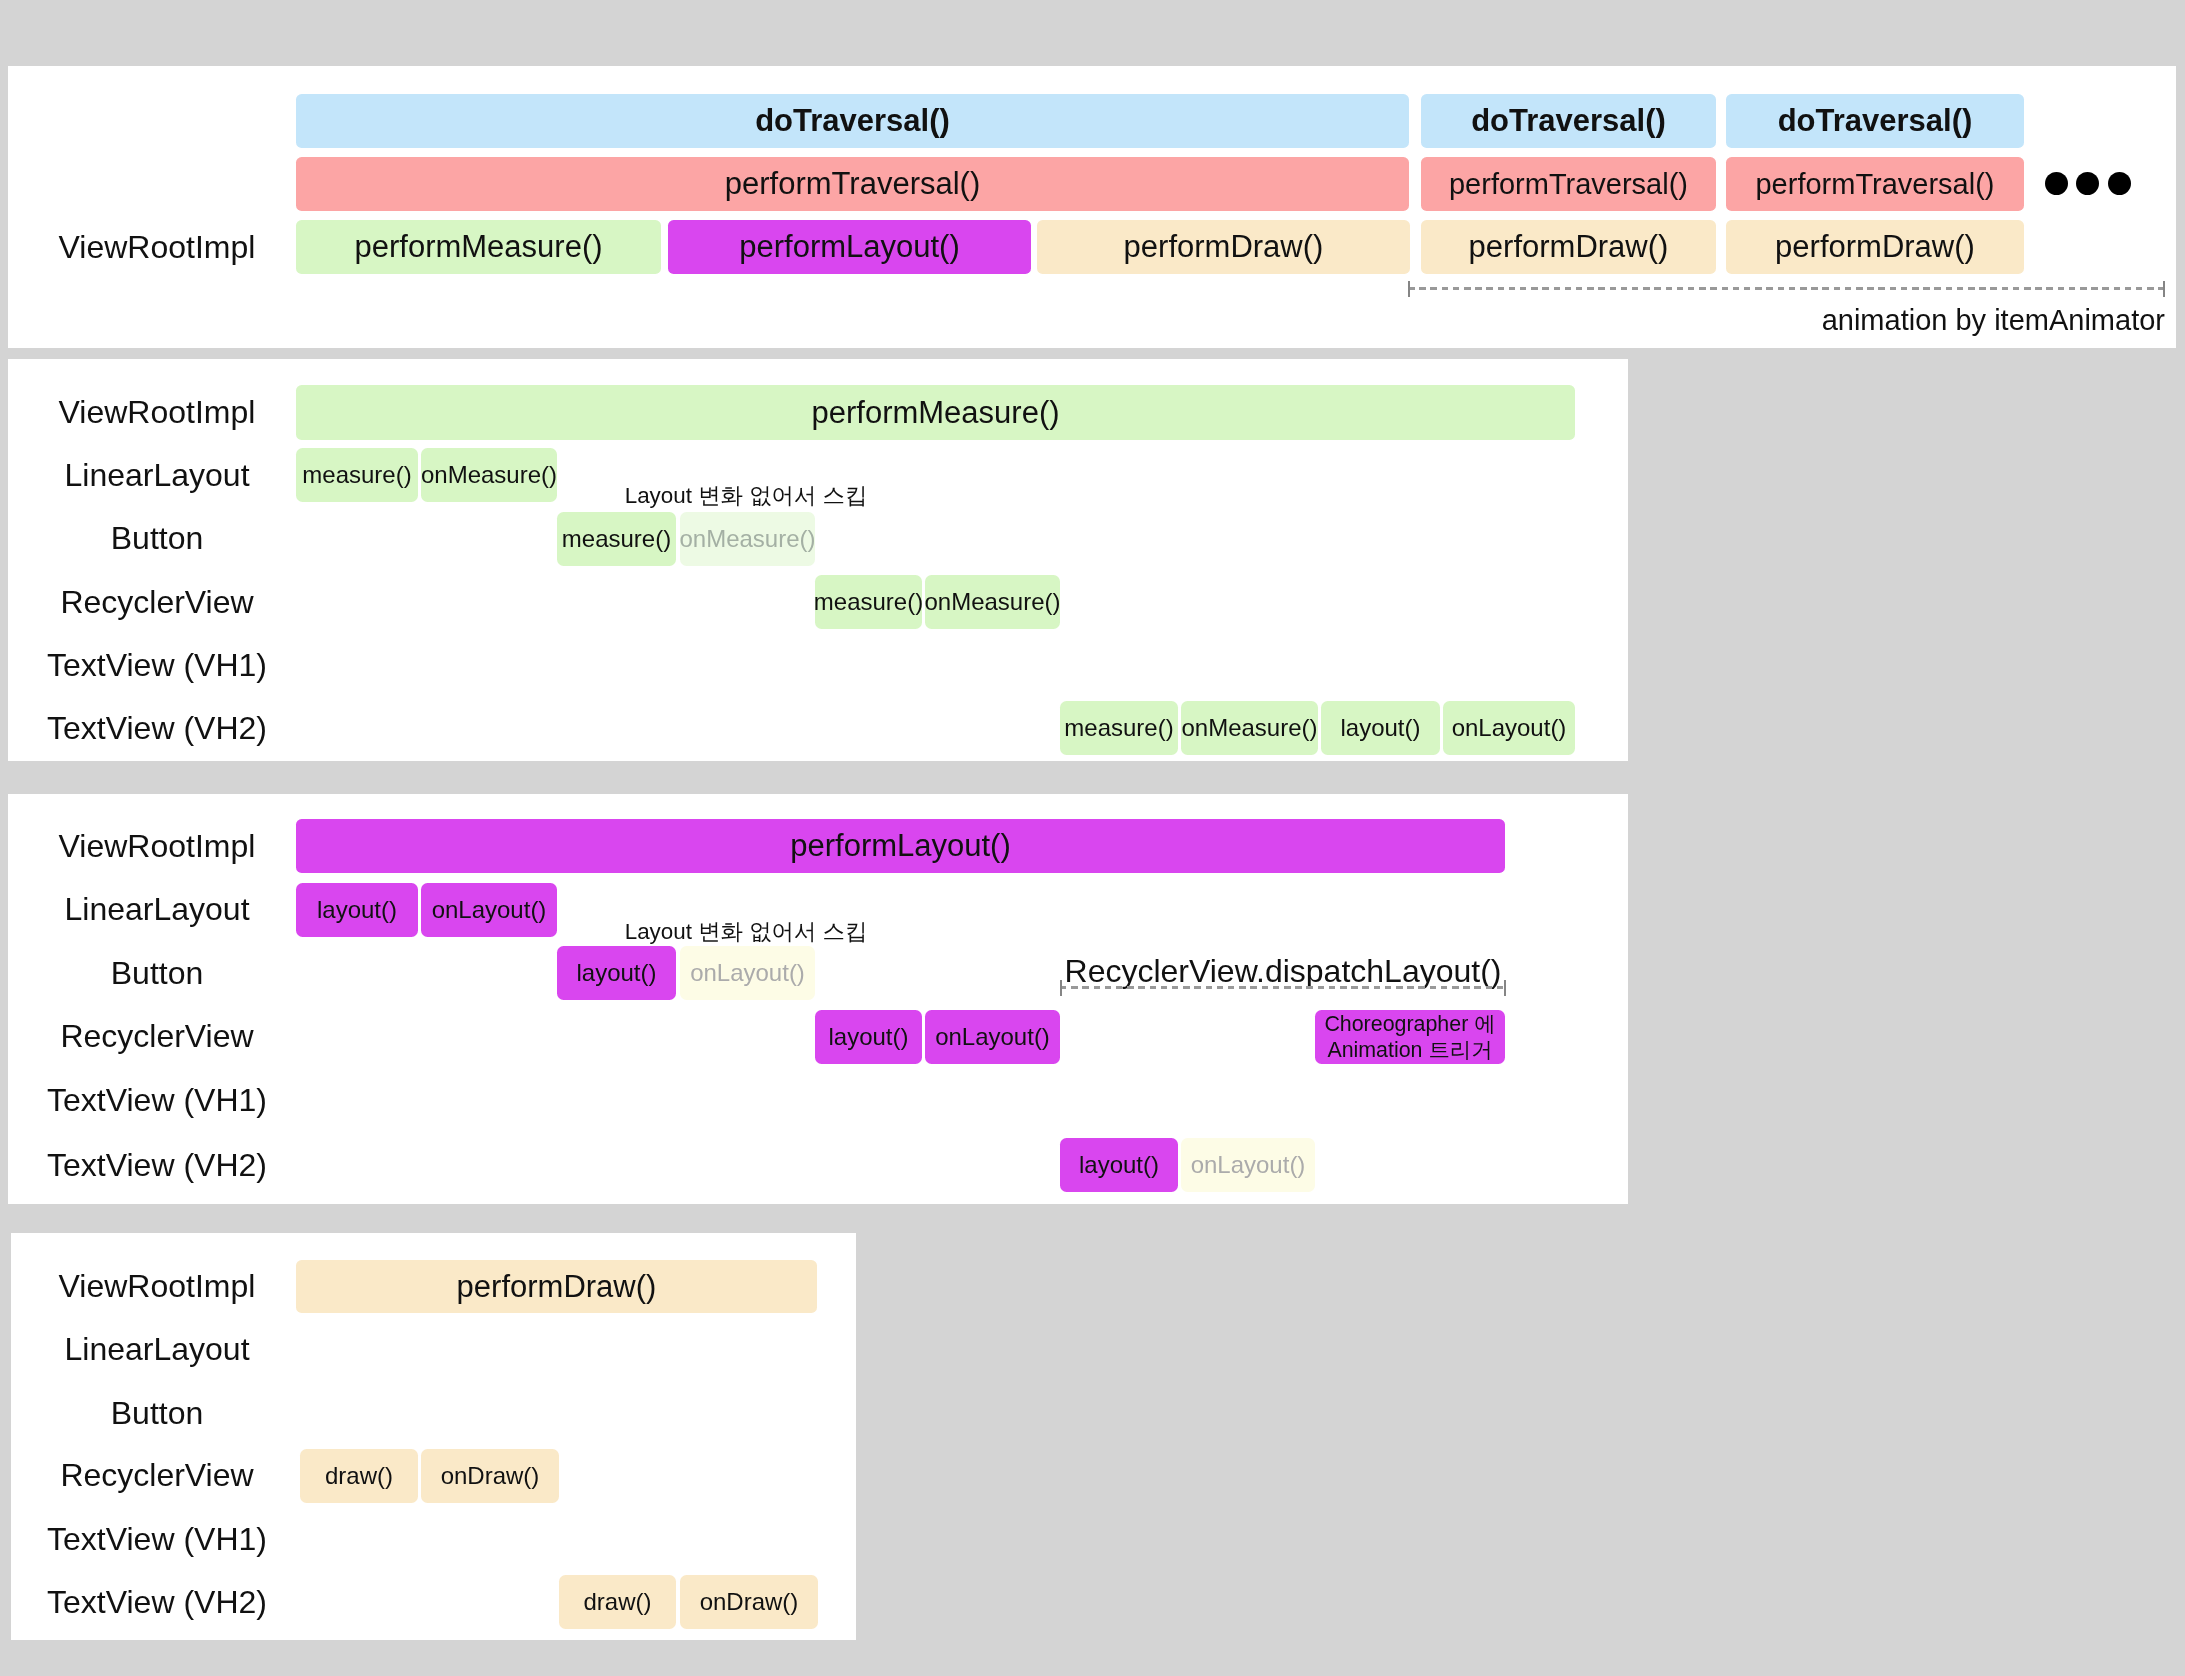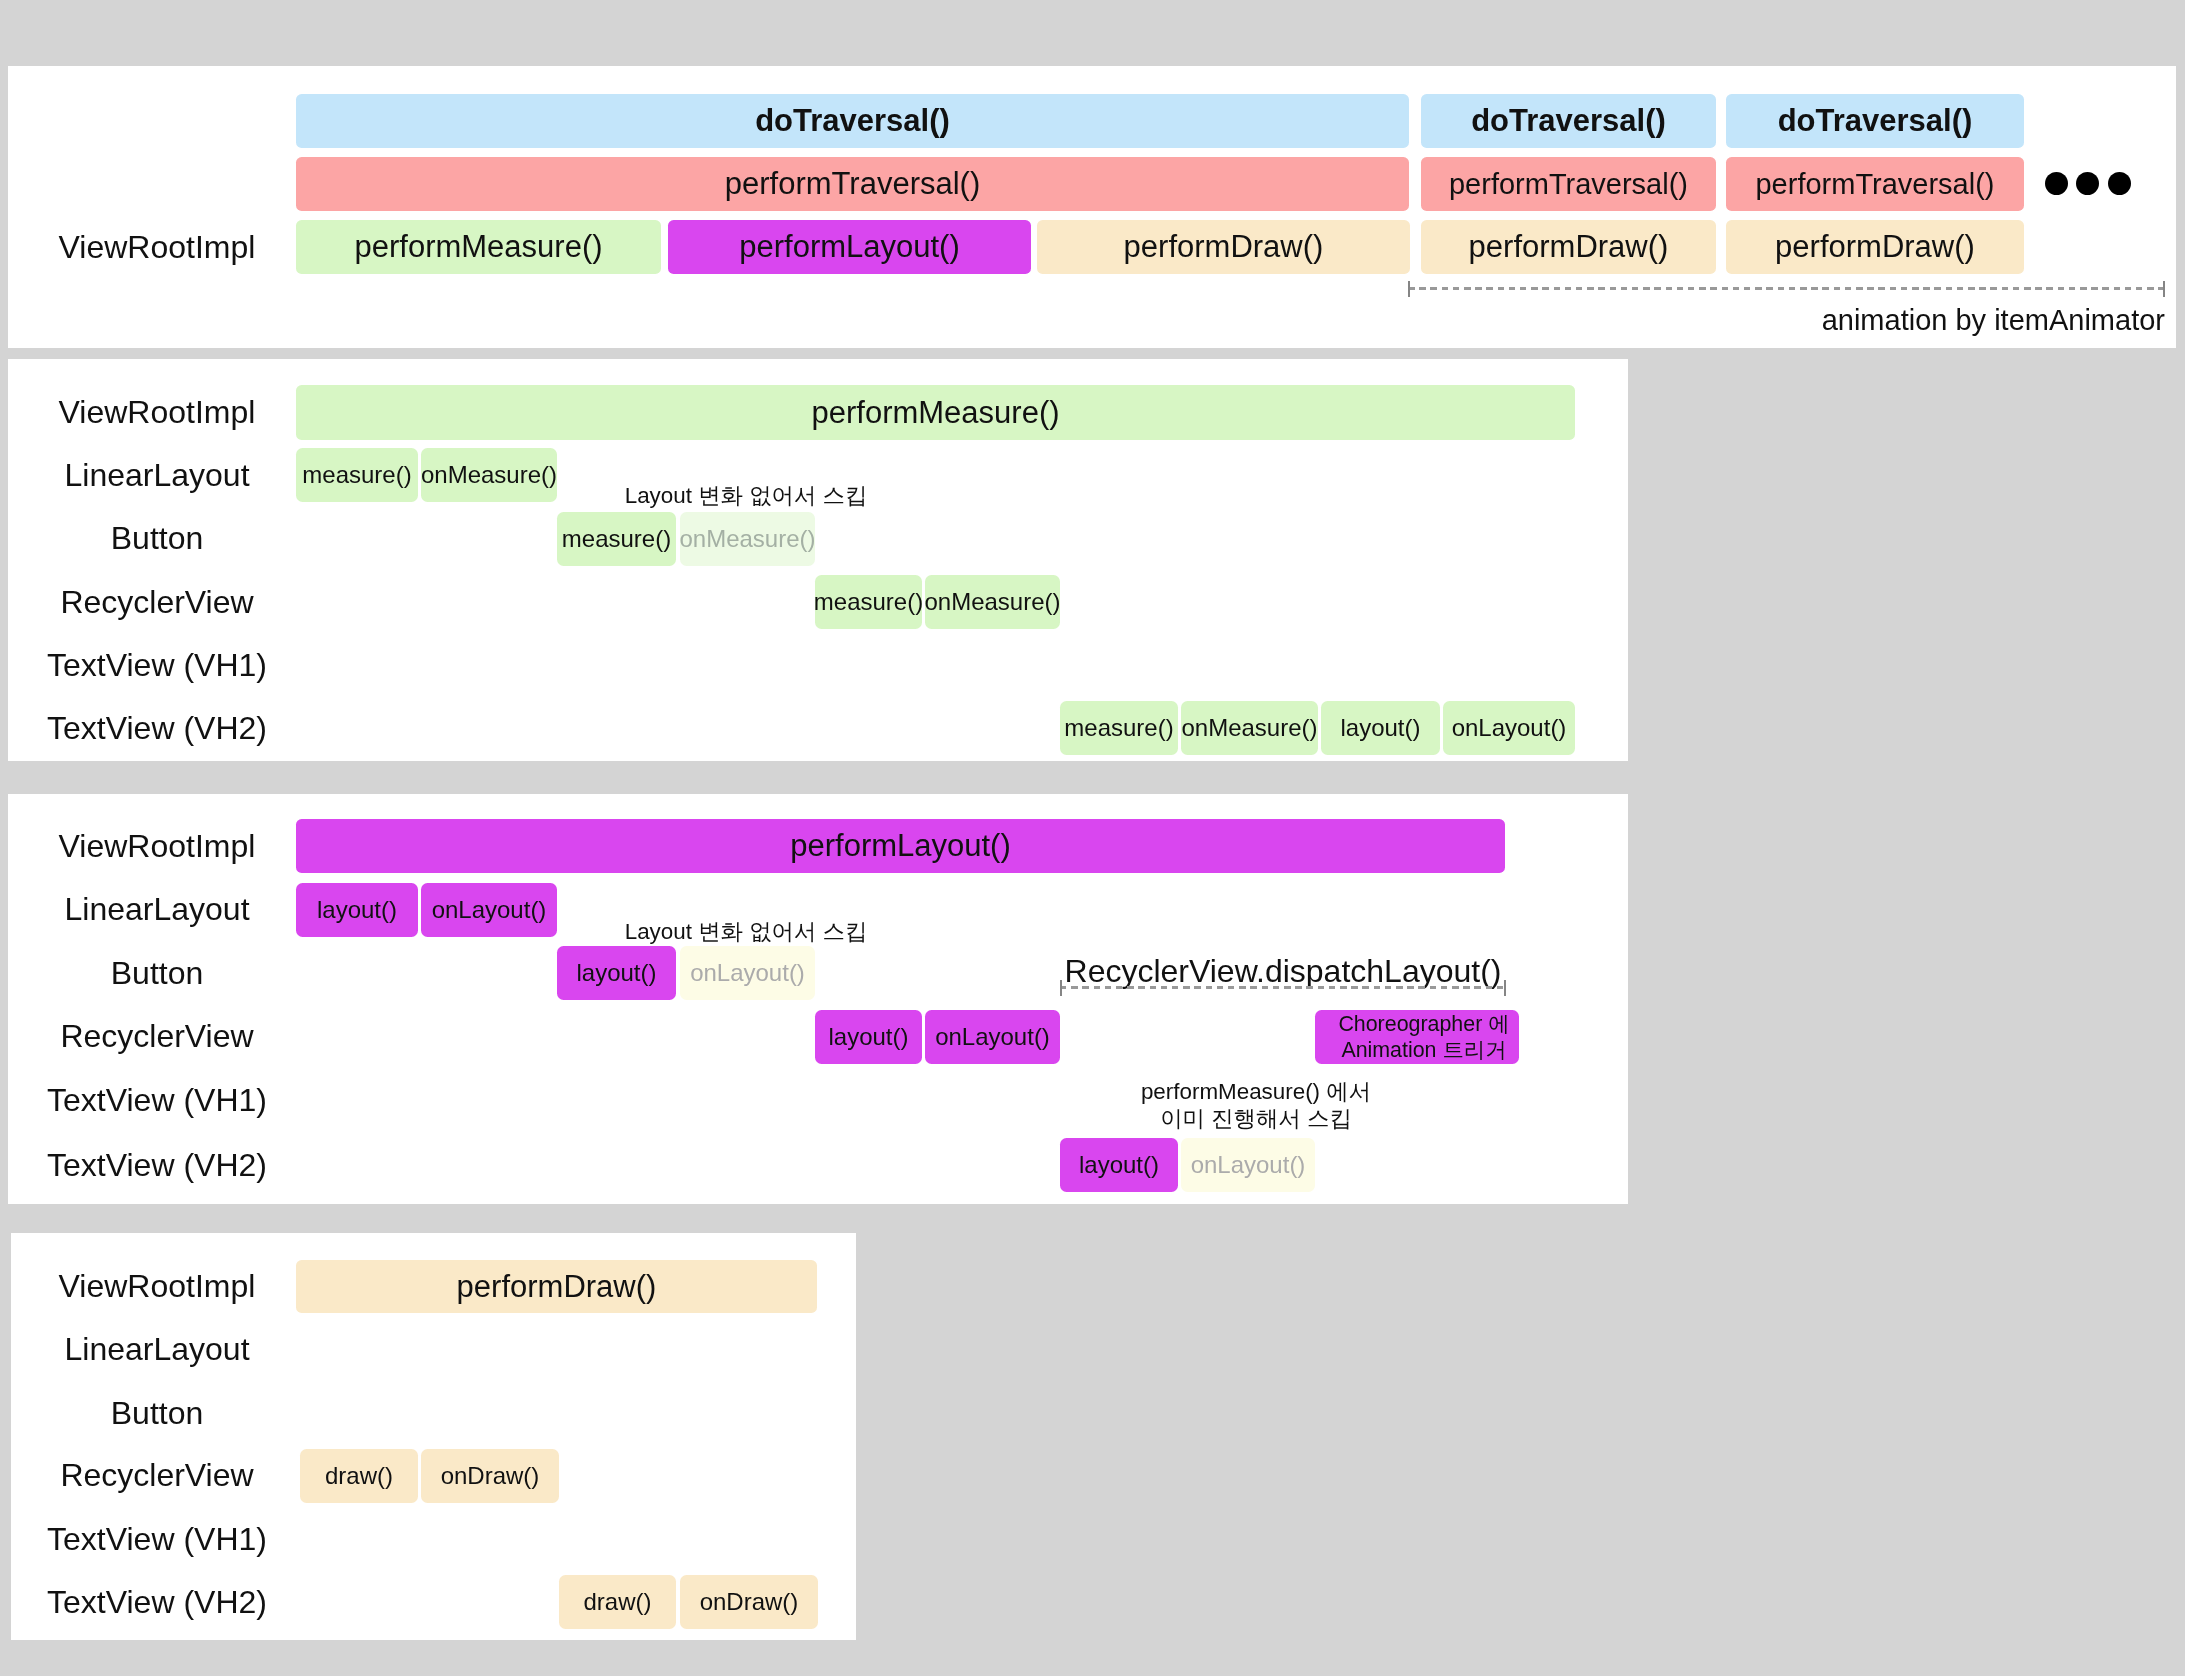--- a/index.html
+++ b/index.html
@@ -115,29 +115,25 @@
 
   <div class="chip c-y" style="left:557px;top:946px;width:119px;">layout()</div>
   <div class="chip c-yf" style="left:680px;top:946px;width:135px;">onLayout()</div>
 
   <div class="dispatch-lab" style="left:1060px;top:953px;width:446px;">RecyclerView.dispatchLayout()</div>
   <div class="ruler" style="left:1060px;top:986px;width:446px;"></div>
 
   <div class="chip c-y" style="left:815px;top:1010px;width:107px;">layout()</div>
   <div class="chip c-y" style="left:925px;top:1010px;width:135px;">onLayout()</div>
 
-  <div class="choreo c-y" style="left:1315px;top:1010px;width:190px;height:54px;padding-left:14px;">
+  <div class="choreo c-y" style="left:1315px;top:1010px;width:190px;height:54px;">
     <span>Choreographer 에</span>
     <span>Animation 트리거</span>
   </div>
 
-  <div class="note" style="left:1116px;top:1078px;width:280px;">
-    <div>performMeasure() 에서</div>
-    <div>이미 진행해서 스킵</div>
-  </div>
 
   <div class="chip c-y" style="left:1060px;top:1138px;width:118px;">layout()</div>
   <div class="chip c-yf" style="left:1181px;top:1138px;width:134px;">onLayout()</div>
 
   <div class="panel" style="left:11.2px;top:1233px;width:845px;height:407px;"></div>
 
   <div class="rowlab" style="top:1264px;">ViewRootImpl</div>
   <div class="rowlab" style="top:1327px;">LinearLayout</div>
   <div class="rowlab" style="top:1391px;">Button</div>
   <div class="rowlab" style="top:1453px;">RecyclerView</div>

